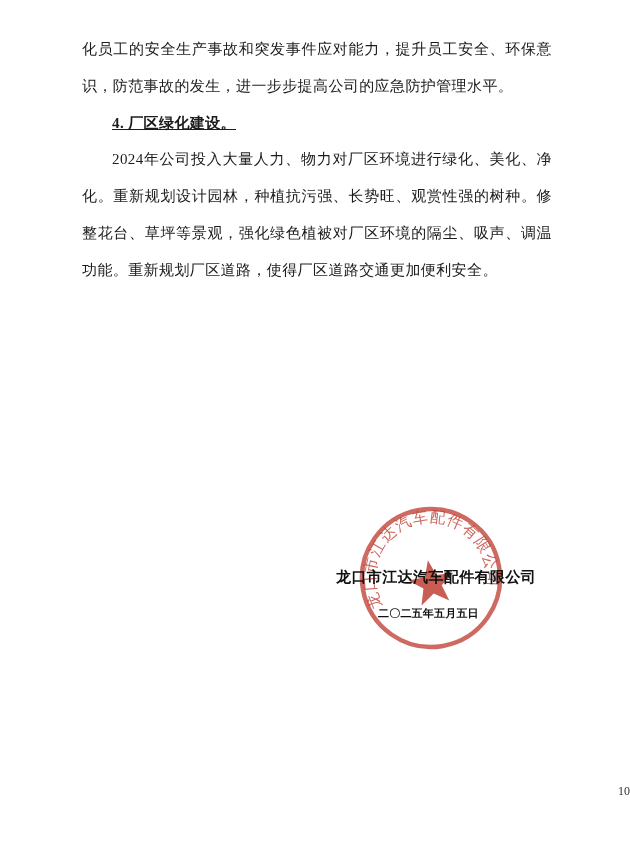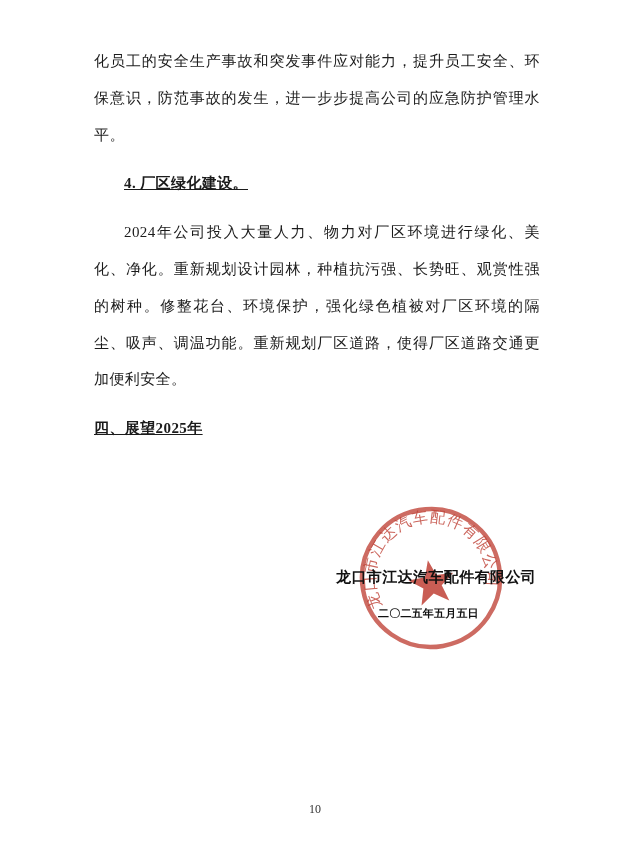--- a/index.html
+++ b/index.html
@@ -16,21 +16,21 @@
     color: #1b1b1b;
     overflow: hidden;
   }
   .content {
     position: absolute;
     top: 31px;
     left: 82px;
     width: 470px;
   }
   .content p {
-    margin: 12px;
+    margin: 0;
     font-size: 15px;
     line-height: 36.8px;
     letter-spacing: 0.4px;
     text-align: justify;
     text-justify: inter-character;
   }
   .indent { text-indent: 2em; }
   .heading { font-weight: bold; text-decoration: underline; }
 
   .seal-svg {
@@ -59,36 +59,34 @@
     font-weight: bold;
     letter-spacing: 0.2px;
     color: #111111;
     white-space: nowrap;
   }
   .page-number {
     position: absolute;
     top: 784px;
     left: 0;
     width: 100%;
-    text-align: center;
+    text-align: right;
     font-size: 12px;
     color: #333333;
-    margin-top: 18px;
   }
 </style>
 </head>
 <body>
 
 <div class="page">
 
   <div class="content">
     <p>化员工的安全生产事故和突发事件应对能力，提升员工安全、环保意识，防范事故的发生，进一步步提高公司的应急防护管理水平。</p>
     <p class="heading indent">4. 厂区绿化建设。</p>
-    <p class="indent">2024年公司投入大量人力、物力对厂区环境进行绿化、美化、净化。重新规划设计园林，种植抗污强、长势旺、观赏性强的树种。修整花台、环境保护，强化绿色植被对厂区环境的隔尘、吸声、调温功能。重新规划厂区道路，使得厂区道路交通更加便利安全。</p>
-    <p class="heading">四、展望2025年</p>
+    <p class="indent">2024年公司投入大量人力、物力对厂区环境进行绿化、美化、净化。重新规划设计园林，种植抗污强、长势旺、观赏性强的树种。修整花台、草坪等景观，强化绿色植被对厂区环境的隔尘、吸声、调温功能。重新规划厂区道路，使得厂区道路交通更加便利安全。</p>
   </div>
 
   <svg class="seal-svg" viewBox="0 0 160 160" xmlns="http://www.w3.org/2000/svg" xmlns:xlink="http://www.w3.org/1999/xlink">
     <circle cx="80" cy="80" r="69" fill="none" stroke="#bf4136" stroke-width="4.5" opacity="0.78"></circle>
     <path id="sealArc" d="M 27.4,99.2 A 56,56 0 1 1 132.6,99.2" fill="none"></path>
     <text font-size="15.5" fill="#bf4136" opacity="0.8" letter-spacing="1">
       <textPath href="#sealArc" xlink:href="#sealArc" startOffset="50%" text-anchor="middle">龙口市江达汽车配件有限公司</textPath>
     </text>
     <polygon points="80,62 85.8,78.1 102.8,78.6 89.3,89 94.1,105.4 80,95.8 65.9,105.4 70.7,89 57.2,78.6 74.2,78.1" fill="#bf4136" opacity="0.85"></polygon>
   </svg>

